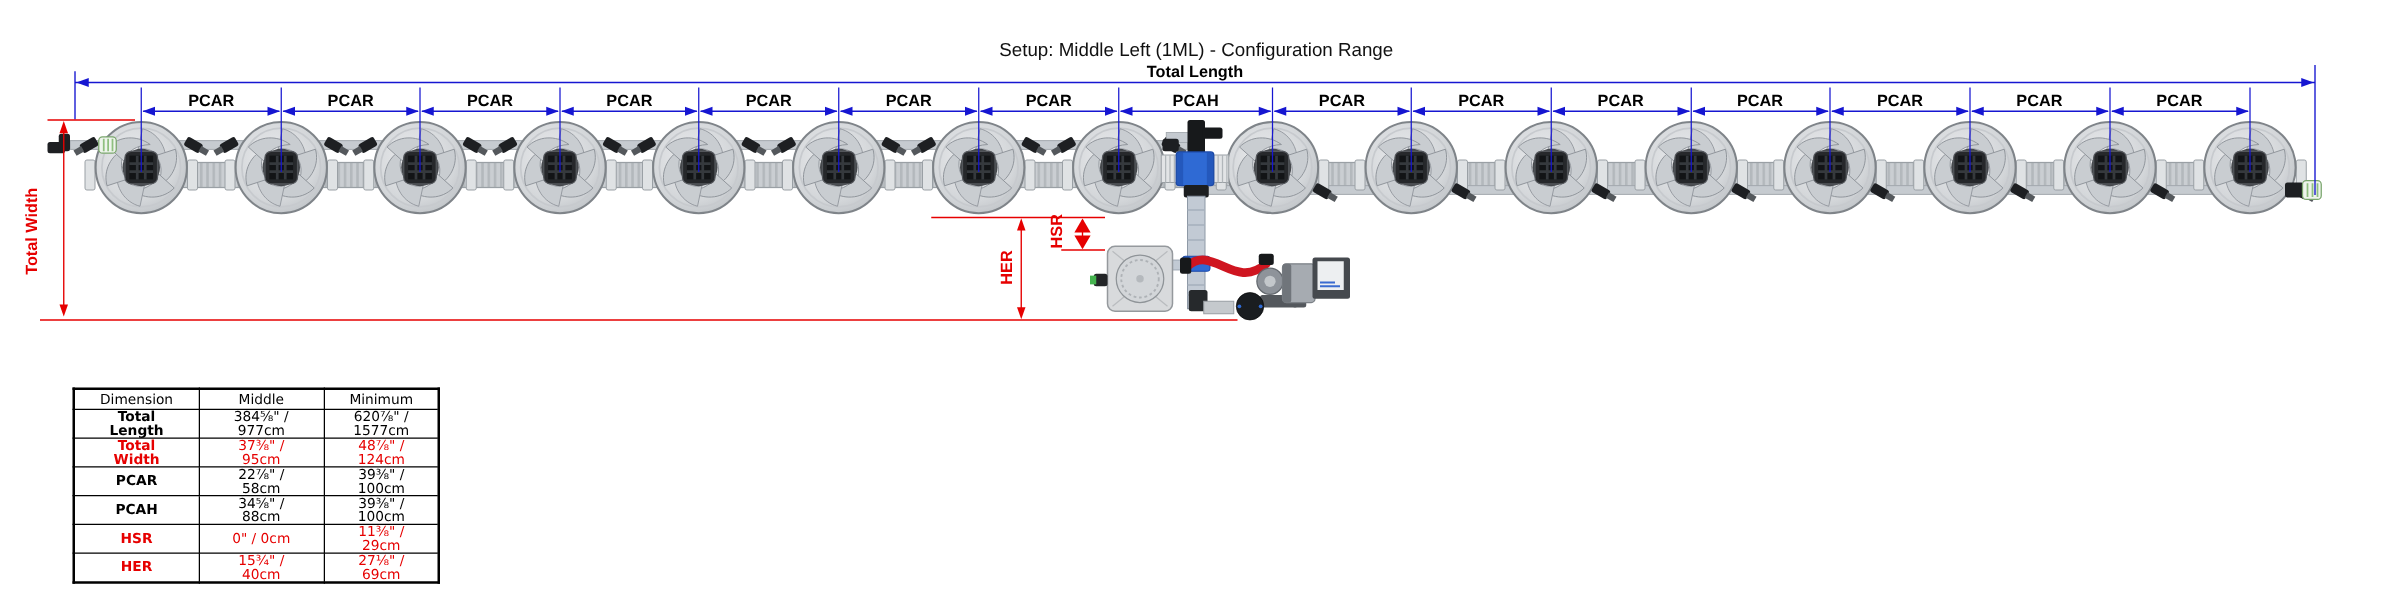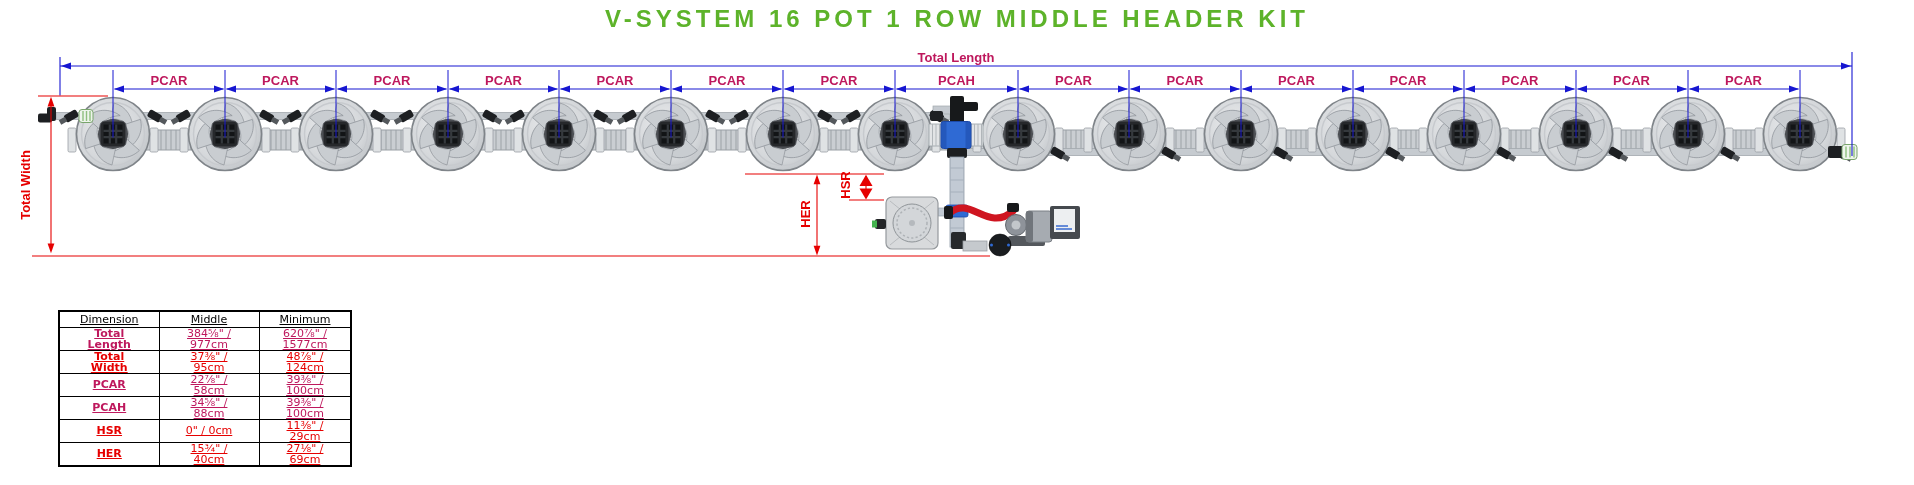--- a/index.html
+++ b/index.html
@@ -5,36 +5,36 @@
   html,body{margin:0;padding:0;background:#fff;}
   .stage{position:relative;width:1914px;height:485px;background:#fff;overflow:hidden;
          font-family:"Liberation Sans",sans-serif;}
   .title{position:absolute;top:5px;left:50%;transform:translateX(-50%);
          font-size:24px;font-weight:bold;letter-spacing:4px;color:#5db32a;white-space:nowrap;}
   .subtitle{position:absolute;top:32px;left:50%;transform:translateX(-50%);
          font-size:15px;color:#111;white-space:nowrap;}
   .dim-label{position:absolute;font-size:13px;font-weight:bold;white-space:nowrap;
          transform:translate(-50%,-50%);}
   .dim-label.rot{transform:translate(-50%,-50%) rotate(-90deg);}
-  .blue{color:#be185d;}
+  .blue{color:#000000;}
   .red{color:#e60000;}
   svg.diagram{position:absolute;left:0;top:0;}
   table.dims{position:absolute;left:58px;top:310px;border-collapse:collapse;
          border:2px solid #000;text-align:center;
          font-family:"DejaVu Sans","Liberation Sans",sans-serif;font-size:11px;}
-  table.dims th,table.dims td{border:1px solid #000;padding:0 20px;height:14.5px;line-height:1;text-decoration:underline;}
+  table.dims th,table.dims td{border:1px solid #000;padding:0 20px;height:14.5px;line-height:1;}
   table.dims th{font-weight:normal;color:#000;}
   td.dname{font-weight:bold;}
 </style>
 </head>
 <body>
 
 <div class="stage">
 
-  <div class="title">V-SYSTEM 16 POT 1 ROW MIDDLE HEADER KIT</div>
+  <div class="subtitle">Setup: Middle Left (1ML) - Configuration Range</div>
 
   <svg id="dg" class="diagram" width="1914" height="485" viewBox="0 0 1914 485">
     <defs>
       <radialGradient id="potG" cx="0.42" cy="0.4" r="0.68">
         <stop offset="0" stop-color="#ebecee"></stop>
         <stop offset="0.7" stop-color="#d3d6d9"></stop>
         <stop offset="1" stop-color="#bdc1c5"></stop>
       </radialGradient>
       <pattern id="corr" width="5" height="20" patternUnits="userSpaceOnUse">
         <rect width="5" height="20" fill="#caced2"></rect>

